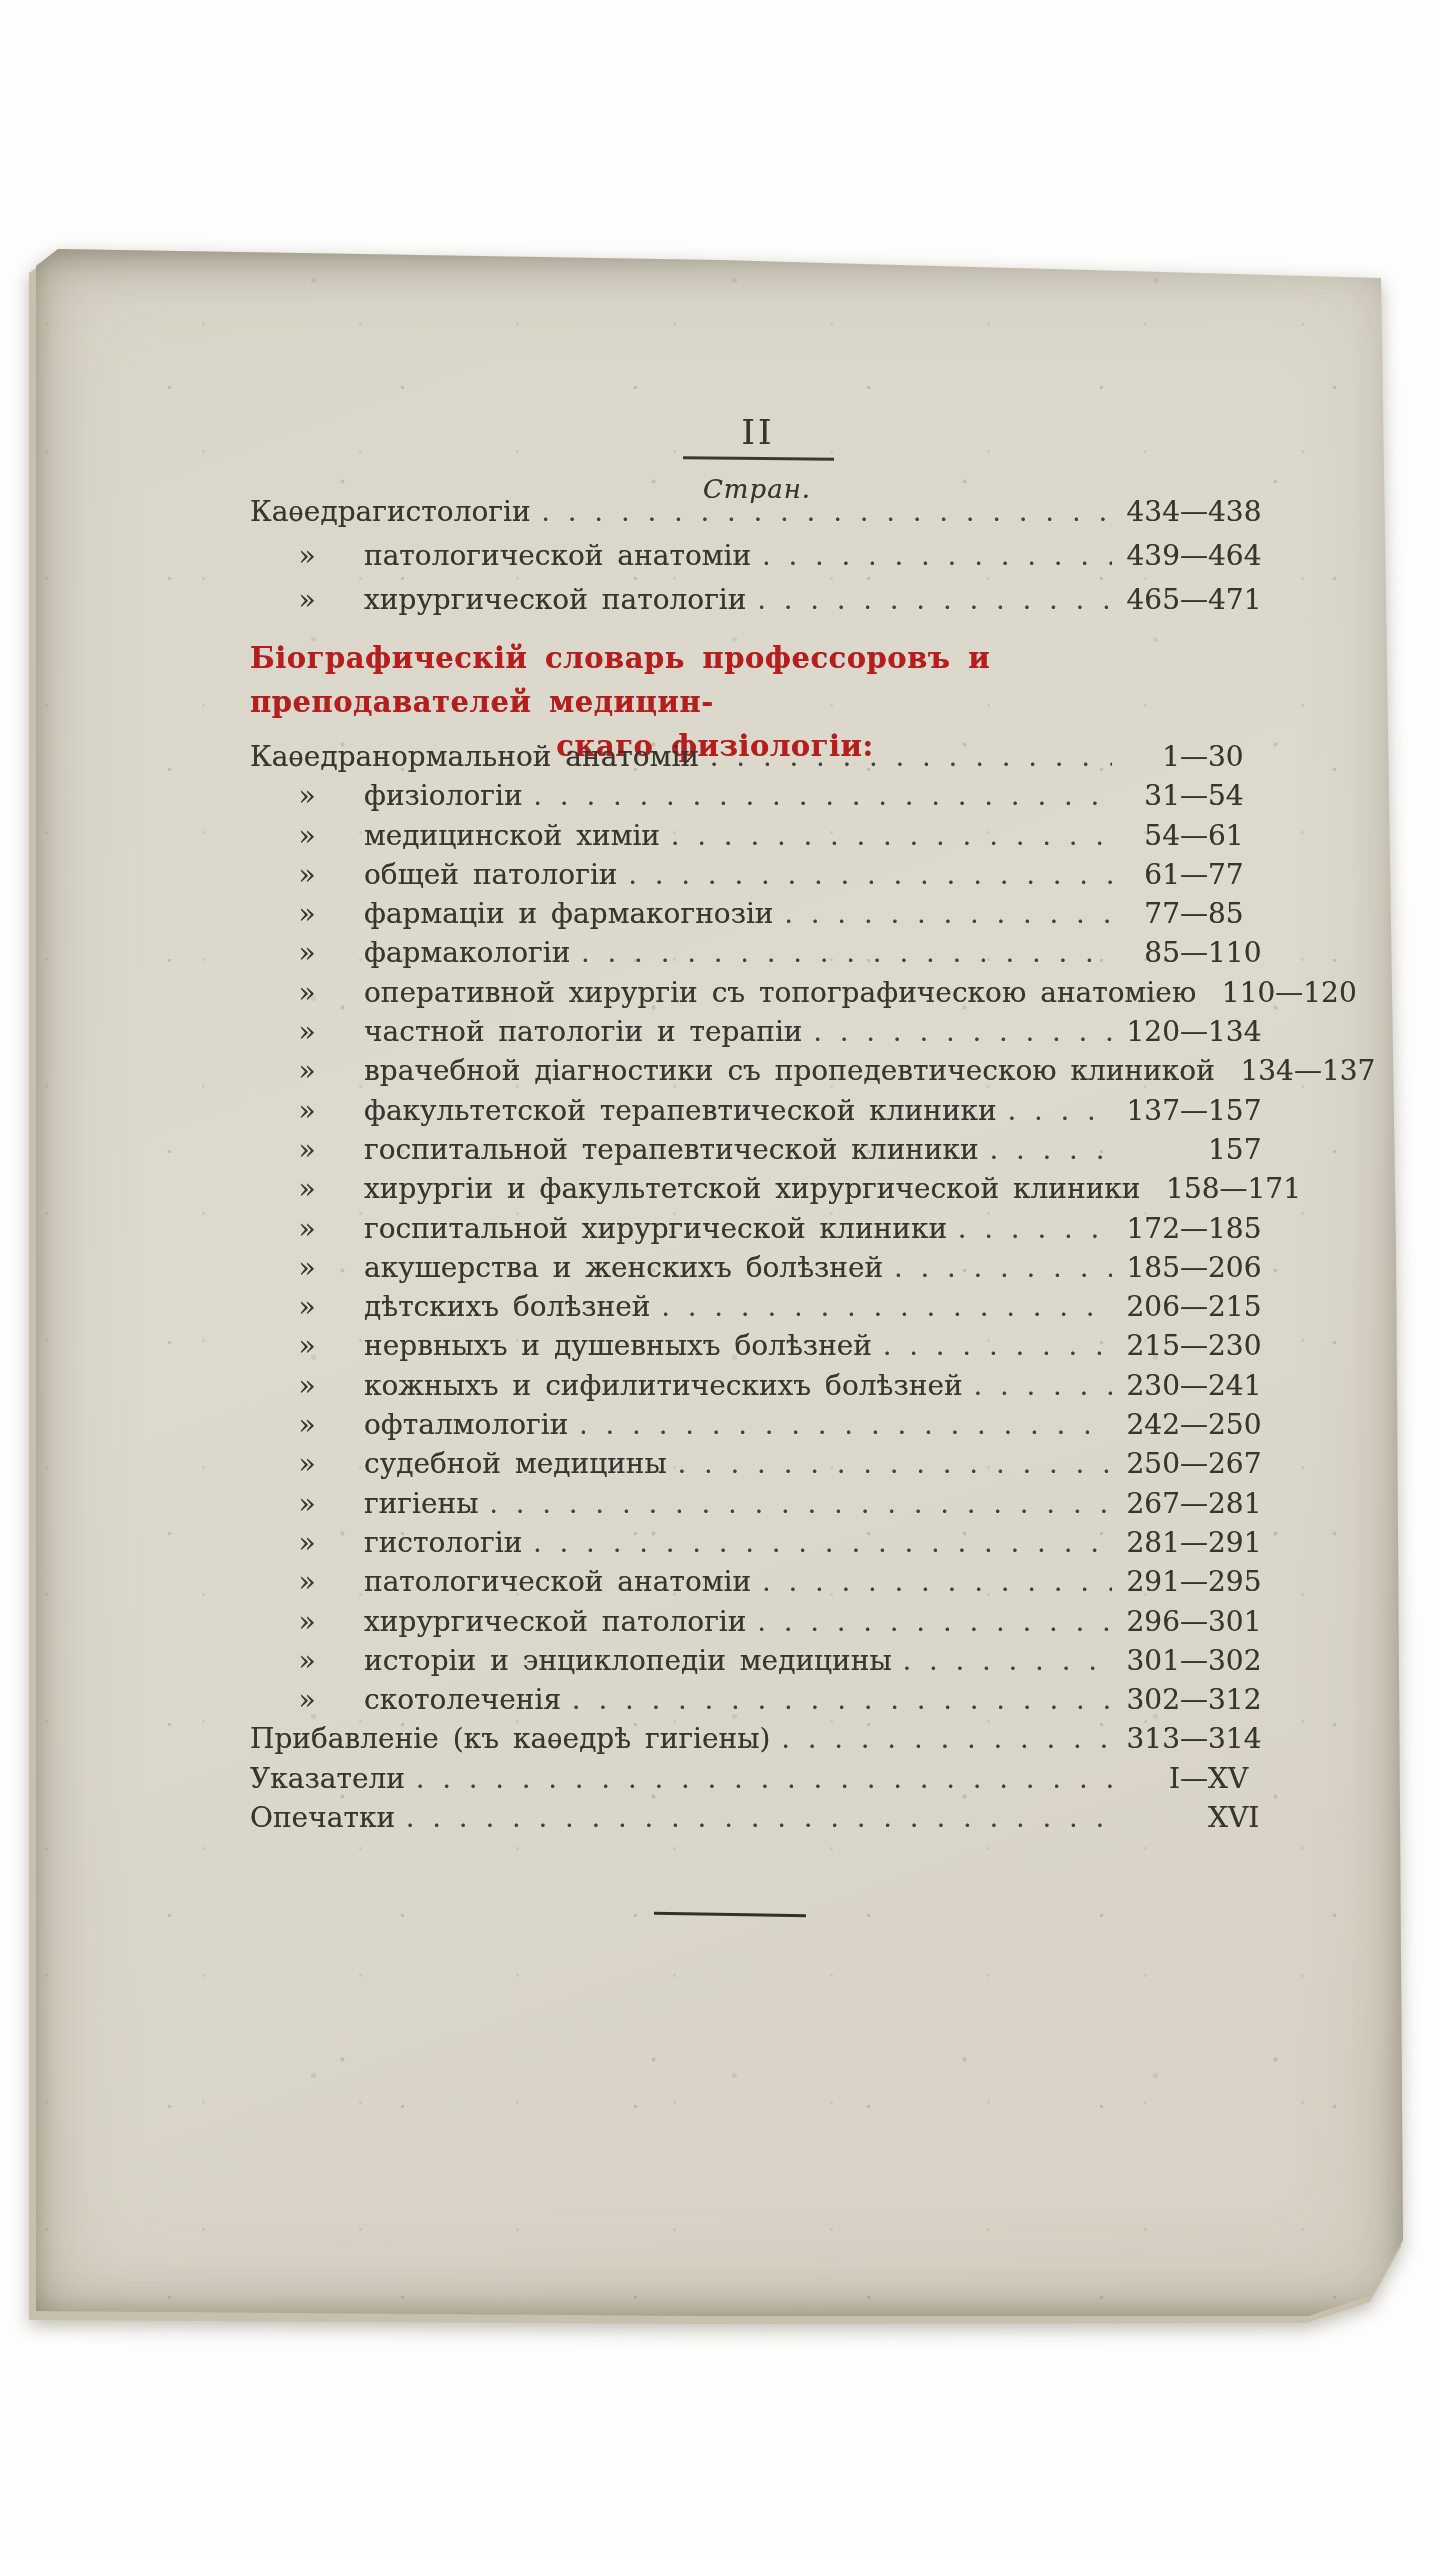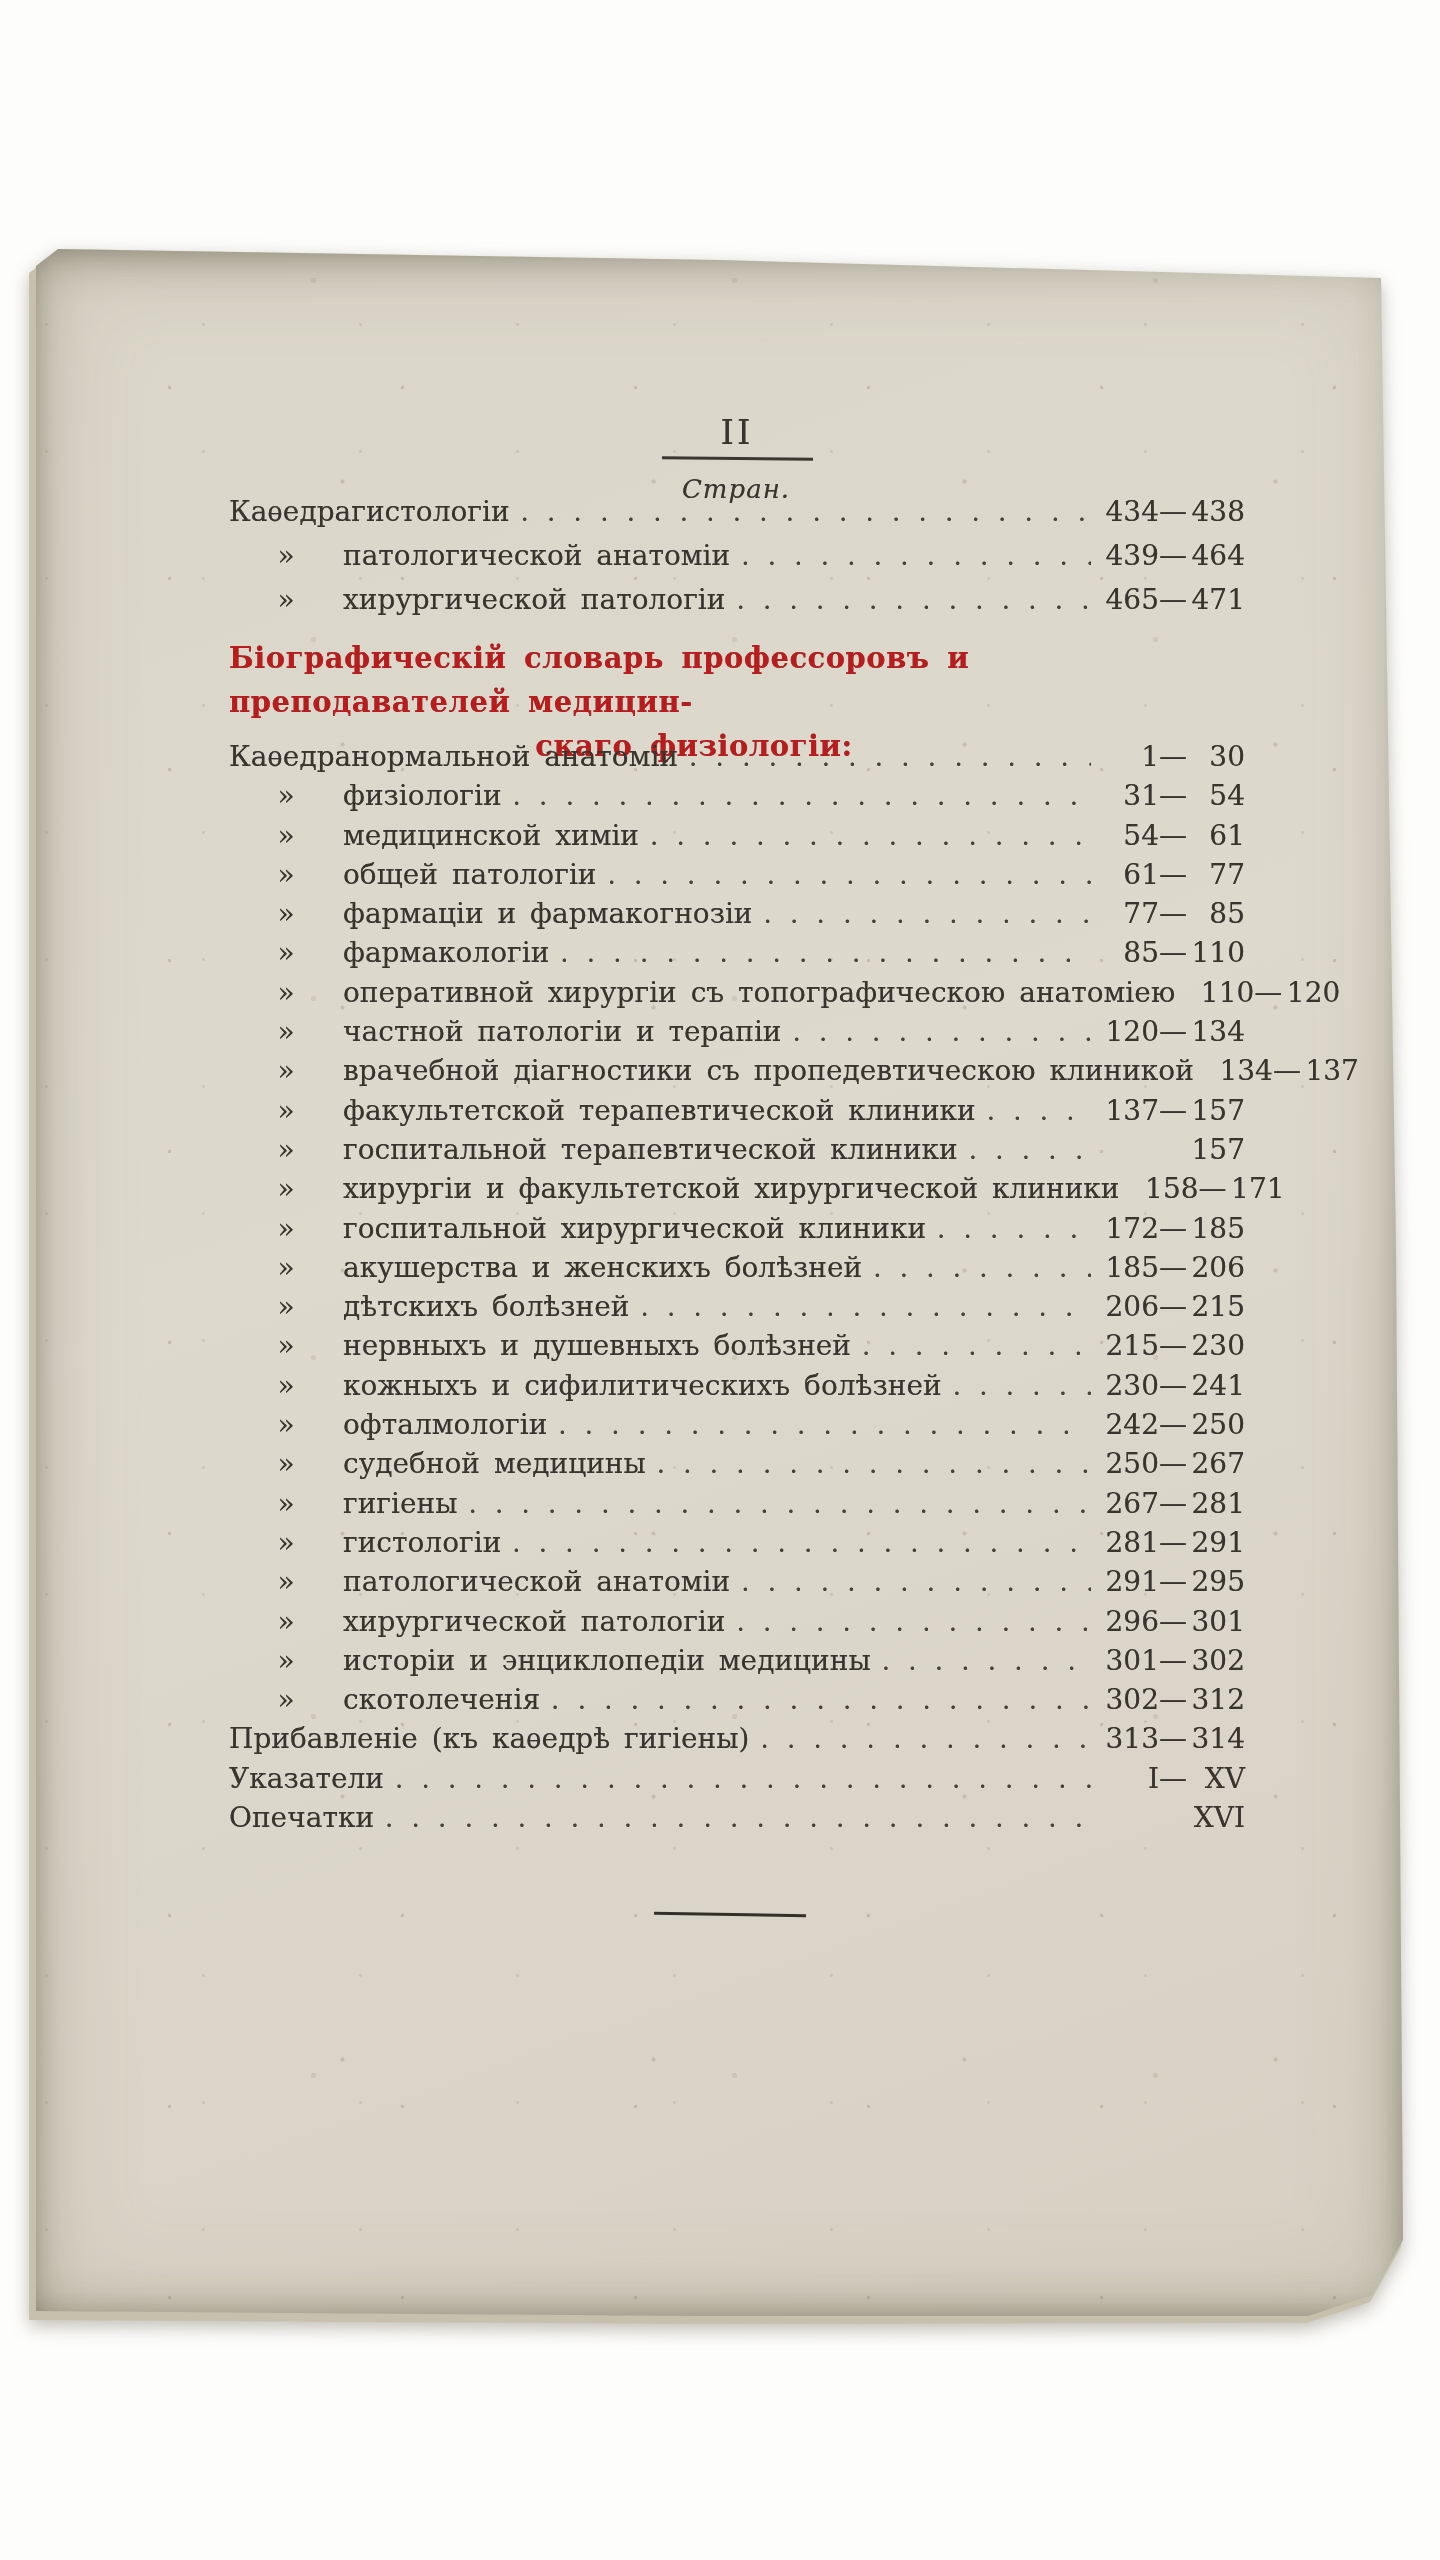--- a/index.html
+++ b/index.html
@@ -49,21 +49,21 @@
     background-image:
       radial-gradient(circle, rgba(122,112,84,.26) 1.4px, transparent 2.1px),
       radial-gradient(circle, rgba(122,112,84,.17) 1.1px, transparent 1.8px),
       radial-gradient(circle, rgba(98,90,66,.20) 1.7px, transparent 2.4px),
       radial-gradient(circle, rgba(110,100,72,.13) 2.2px, transparent 3px);
     background-size: 233px 191px, 157px 127px, 311px 263px, 421px 359px;
     background-position: 17px 43px, 89px 12px, 151px 101px, 67px 211px;
   }
 
   
-  .ink { color: #38342e; }
+  .ink { color: #38342e; margin-left: 21px; }
   .content {
     position: absolute; left: 229px; top: 0; width: 1016px; height: 2560px;
     z-index: 3;
     text-shadow: 0 0 .6px rgba(55,50,45,.55);
   }
 
   .page-num-block { position: absolute; top: 410px; left: 0; right: 0; text-align: center; }
   .page-num {
     font-size: 34px; letter-spacing: 3px; line-height: 44px; display: inline-block;
   }
@@ -92,21 +92,21 @@
   .label { flex: 0 0 auto; text-align: right; }
   .leader {
     flex: 1 1 auto; overflow: hidden;
     margin: 0 12px 0 11px;
     letter-spacing: 5px; font-size: 26px;
     color: #45403a; word-spacing: 0;
   }
   .pages { flex: 0 0 auto; }
   .p-from { display: inline-block; width: 56px;  text-align: right; }
   .p-dash { display: inline-block; width: 28px;  text-align: center; }
-  .p-to   { display: inline-block; width: 58px;  text-align: right; }
+  .p-to   { display: inline-block; width: 58px;  }
 
   .section-heading {
     position: absolute; top: 636px; left: 0; width: 930px;
     font-weight: bold; font-size: 29px; line-height: 44px;
     letter-spacing: .5px; word-spacing: 7px; color: #b91c1c;
   }
   .section-heading .line2 { text-align: center; }
 
   .end-rule {
     position: absolute; left: 654px; top: 1913px; z-index: 3;

